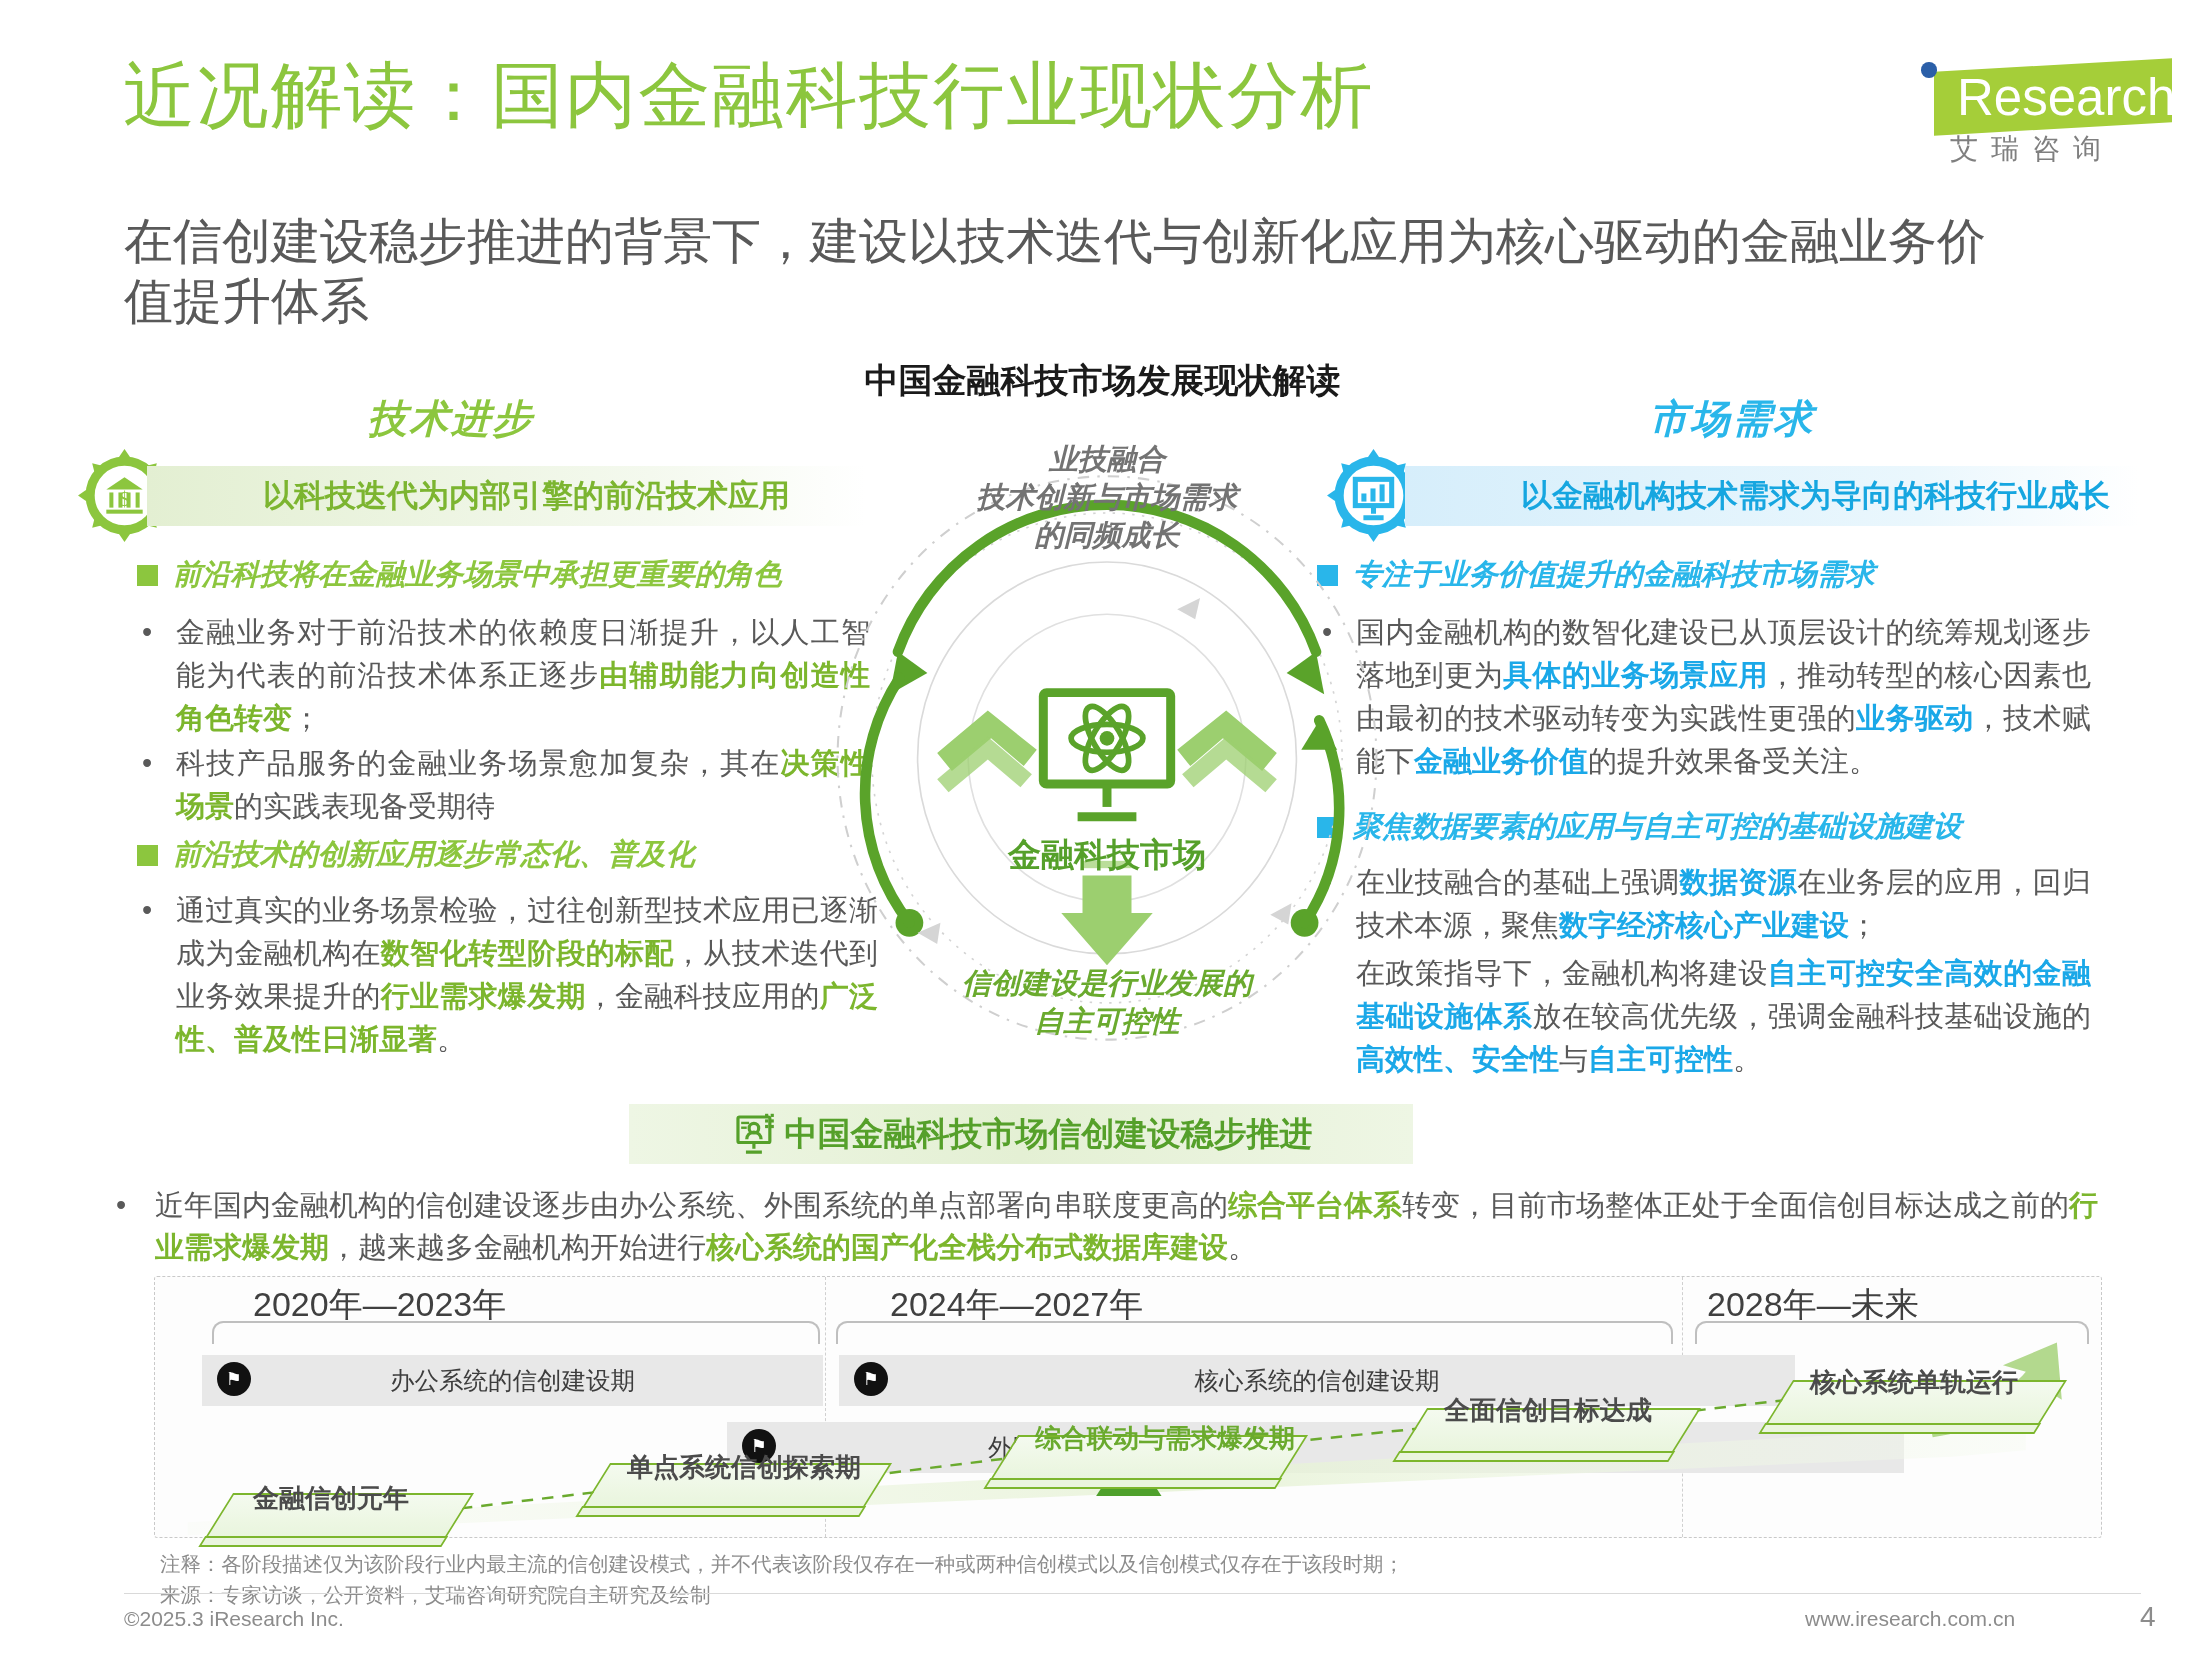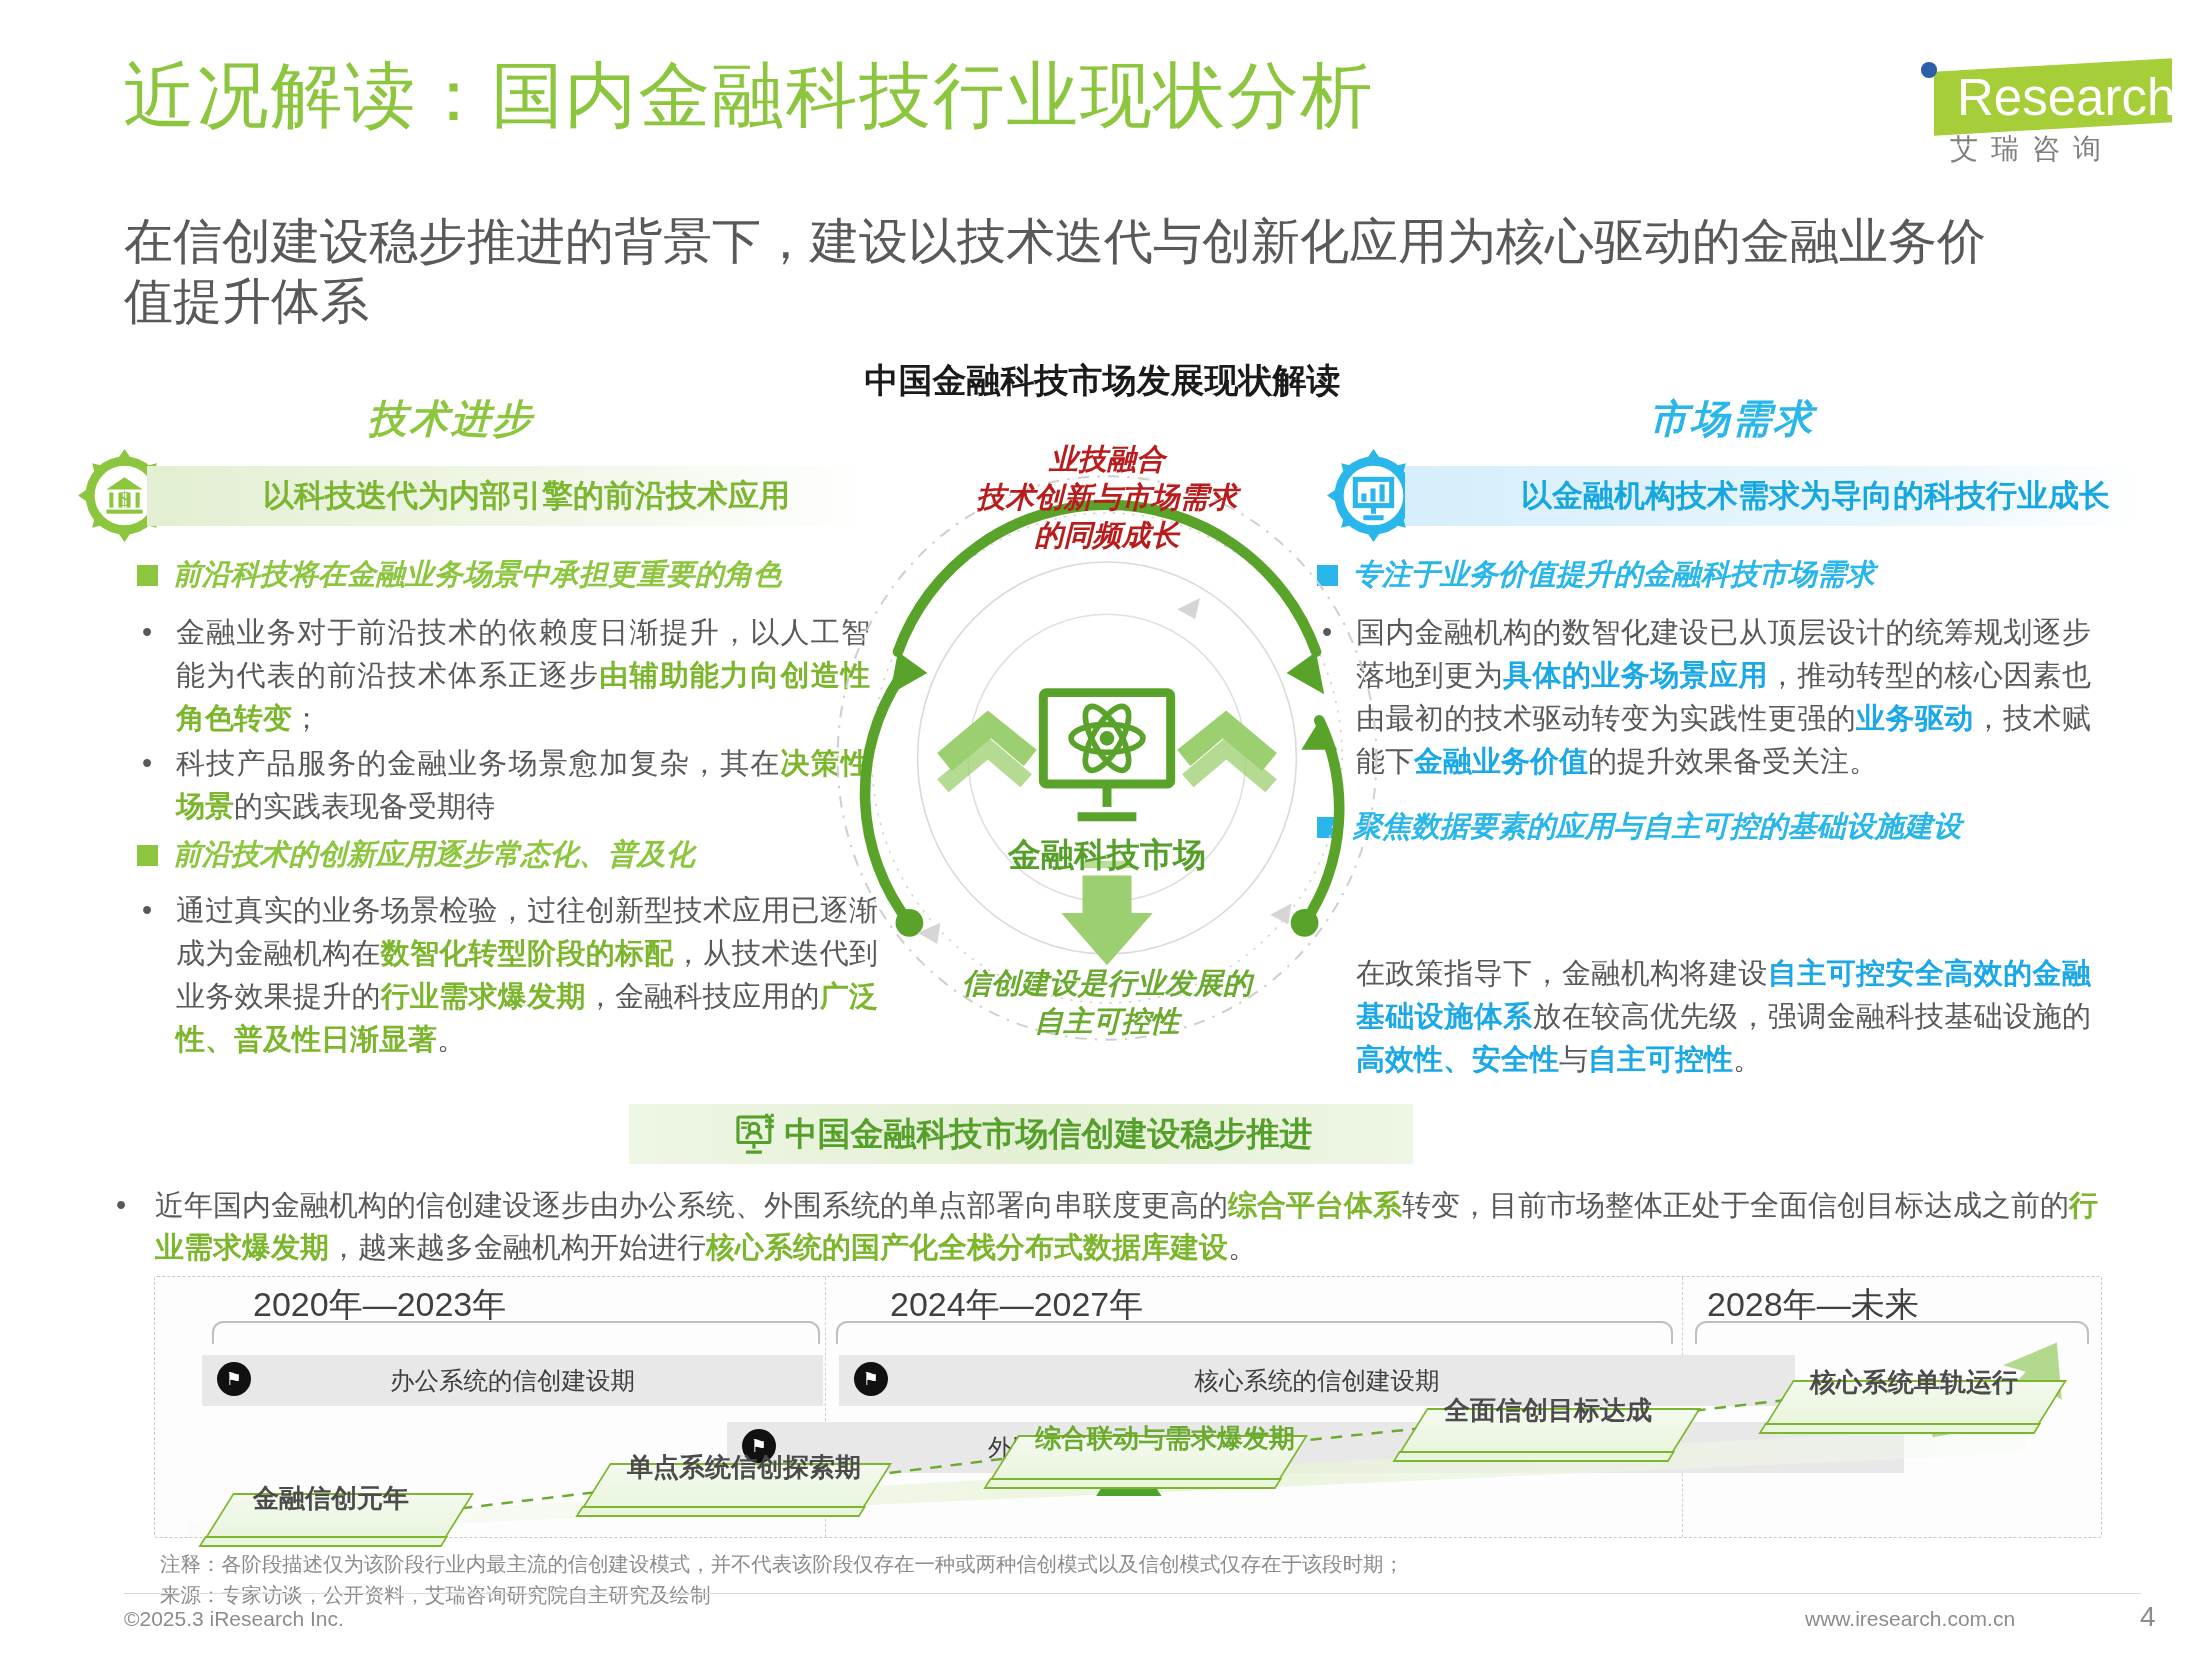--- a/index.html
+++ b/index.html
@@ -76,21 +76,21 @@
     text-align:justify;
   }
   .para .dot{position:absolute;left:-34px;top:0px;font-size:29px;}
   .g{color:#7cb62d;font-weight:bold;}
   .b{color:#1aa8e8;font-weight:bold;}
 
   
   .diagram{position:absolute;left:813px;top:433px;width:588px;height:645px;}
   .dia-top{
     position:absolute;left:0;right:0;top:6.5px;text-align:center;
-    font-size:29px;line-height:38px;font-weight:bold;font-style:italic;color:#b91c1c;
+    font-size:29px;line-height:38px;font-weight:bold;font-style:italic;color:#737373;
   }
   .dia-bottom{
     position:absolute;left:0;right:0;top:531px;text-align:center;
     font-size:29px;line-height:38px;font-weight:bold;font-style:italic;color:#6aaa2e;
   }
   .dia-center-label{
     position:absolute;left:0;right:0;top:400px;text-align:center;
     font-size:33px;font-weight:bold;color:#55a02a;
   }
 
@@ -265,20 +265,21 @@
     <span>国内金融机构的数智化建设已从顶层设计的统筹规划逐步落地到更为<span class="b">具体的业务场景应用</span>，推动转型的核心因素也由最初的技术驱动转变为实践性更强的<span class="b">业务驱动</span>，技术赋能下<span class="b">金融业务价值</span>的提升效果备受关注。</span>
   </div>
 
   <div class="sq-head" style="left:1317px;top:807px;width:817px;color:#29b6ea;">
     <span class="sq blue"></span>
     <span>聚焦数据要素的应用与自主可控的基础设施建设</span>
   </div>
 
   <div class="para" style="left:1356px;top:861px;width:735px;">
     <span class="dot">•</span>
+    <span>在业技融合的基础上强调<span class="b">数据资源</span>在业务层的应用，回归技术本源，聚焦<span class="b">数字经济核心产业建设</span>；</span>
   </div>
 
   <div class="para" style="left:1356px;top:952px;width:735px;">
     <span>在政策指导下，金融机构将建设<span class="b">自主可控安全高效的金融基础设施体系</span>放在较高优先级，强调金融科技基础设施的<span class="b">高效性、安全性</span>与<span class="b">自主可控性</span>。</span>
   </div>
 
   <div class="diagram">
     <svg width="588" height="645" viewBox="0 0 720 790" style="position:absolute;left:0;top:0;">
 
       <ellipse cx="360" cy="398" rx="330" ry="345" fill="none" stroke="#cfcfcf" stroke-width="2.5" stroke-dasharray="14 10 3 10"></ellipse>

